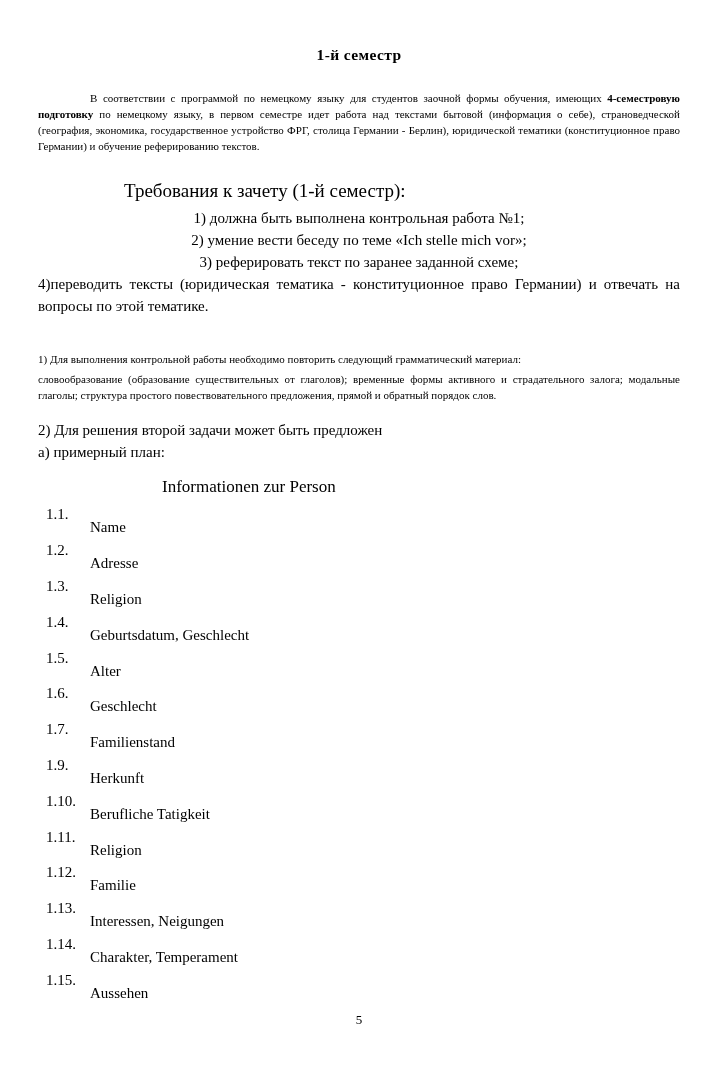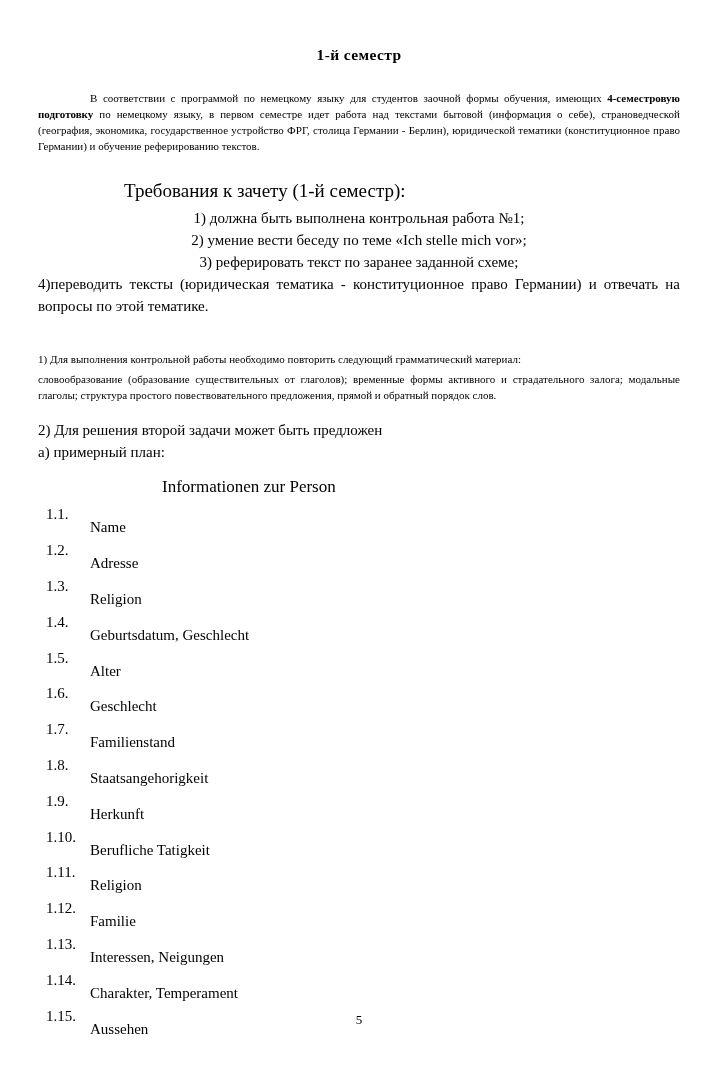--- a/index.html
+++ b/index.html
@@ -157,24 +157,20 @@
       </li>
     <li class="plan-item">
         <span class="plan-num">1.6.</span>
         <span class="plan-text">Geschlecht</span>
       </li>
     <li class="plan-item">
         <span class="plan-num">1.7.</span>
         <span class="plan-text">Familienstand</span>
       </li>
     <li class="plan-item">
-        <span class="plan-num">1.8.</span>
-        <span class="plan-text"> Staatsangehorigkeit</span>
-      </li>
-    <li class="plan-item">
         <span class="plan-num">1.9.</span>
         <span class="plan-text">Herkunft</span>
       </li>
     <li class="plan-item">
         <span class="plan-num">1.10.</span>
         <span class="plan-text">Berufliche Tatigkeit</span>
       </li>
     <li class="plan-item">
         <span class="plan-num">1.11.</span>
         <span class="plan-text">Religion</span>

